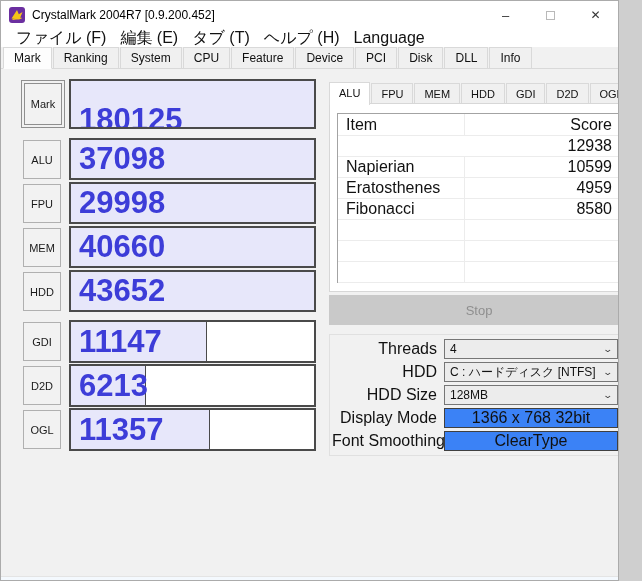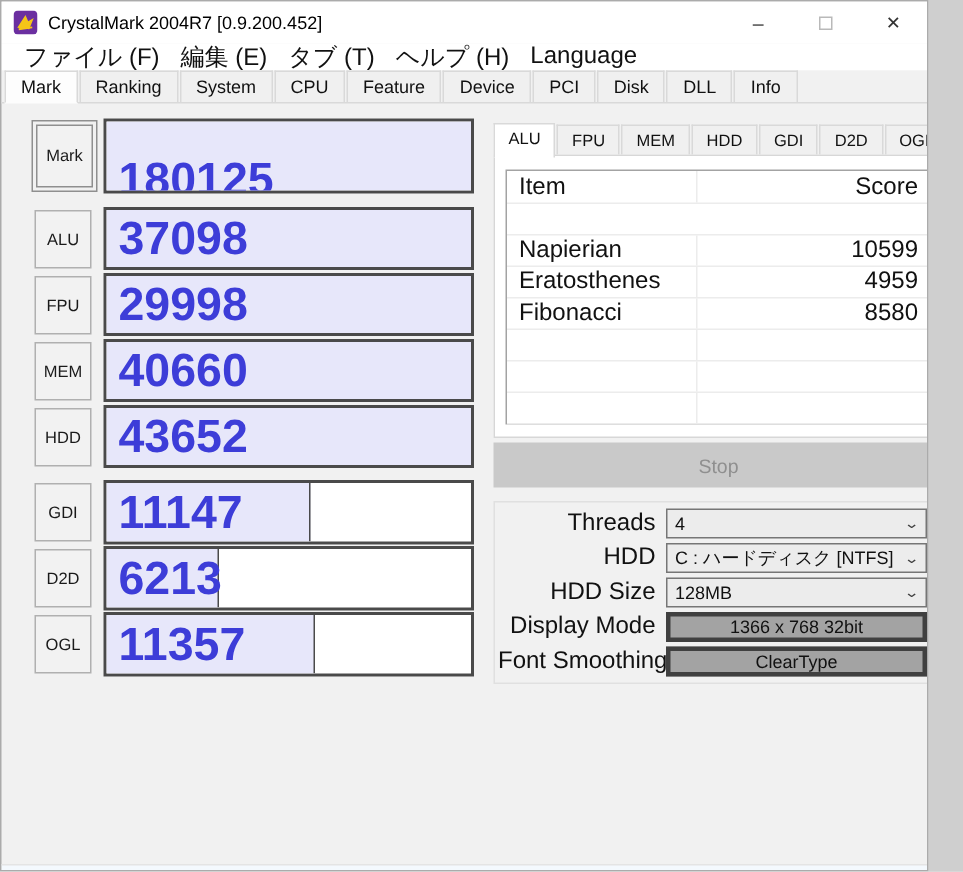--- a/index.html
+++ b/index.html
@@ -56,21 +56,21 @@
 
   
   .stop-btn { position:absolute; left:328px; top:294px; width:300px; height:30px; background:#c9c9c9; color:#8f8f8f; font-size:13px; display:flex; align-items:center; justify-content:center; }
 
   
   .settings { position:absolute; left:328px; top:333px; width:300px; height:122px; background:#f1f1f1; border:1px solid #e0e0e0; padding:4px 10px 0 2px; }
   .set-row { display:flex; align-items:center; height:20px; margin-bottom:3px; }
   .set-label { width:112px; text-align:right; font-size:16px; color:#111; padding-right:7px; white-space:nowrap; }
   .combo { flex:1; height:20px; background:#ececec; border:1px solid #767676; font-size:12px; color:#111; display:flex; align-items:center; padding:0 5px; }
   .combo .chev { margin-left:auto; font-size:9px; color:#3f3f3f; transform:scaleX(1.4); }
-  .static-box { flex:1; height:20px; background:#a3a3a3; border:3px solid #404040; font-size:12px; color:#111; display:flex; align-items:center; justify-content:center; }
+  .static-box { flex:1; height:20px; background:#3b82f6; border:1px solid #404040; font-size:16px; color:#111; display:flex; align-items:center; justify-content:center; }
 
   .bottom-edge { position:absolute; left:0; right:0; bottom:0; height:4px; background:#f4f9fe; border-top:1px solid #e4e4e4; }
 </style>
 </head>
 <body>
 
 <div class="window">
 
   <div class="titlebar">
     <svg class="app-icon" viewBox="0 0 16 16">
@@ -170,20 +170,21 @@
   </div>
 
   <div class="detail-panel"></div>
 
   <div class="score-table">
     <div class="trow head">
       <div class="tcell-item">Item</div>
       <div class="tcell-score">Score</div>
     </div>
     <div class="trow">
+      <div class="tcell-score">12938</div>
     </div>
     <div class="trow">
       <div class="tcell-item">Napierian</div>
       <div class="tcell-score">10599</div>
     </div>
     <div class="trow">
       <div class="tcell-item">Eratosthenes</div>
       <div class="tcell-score">4959</div>
     </div>
     <div class="trow">

